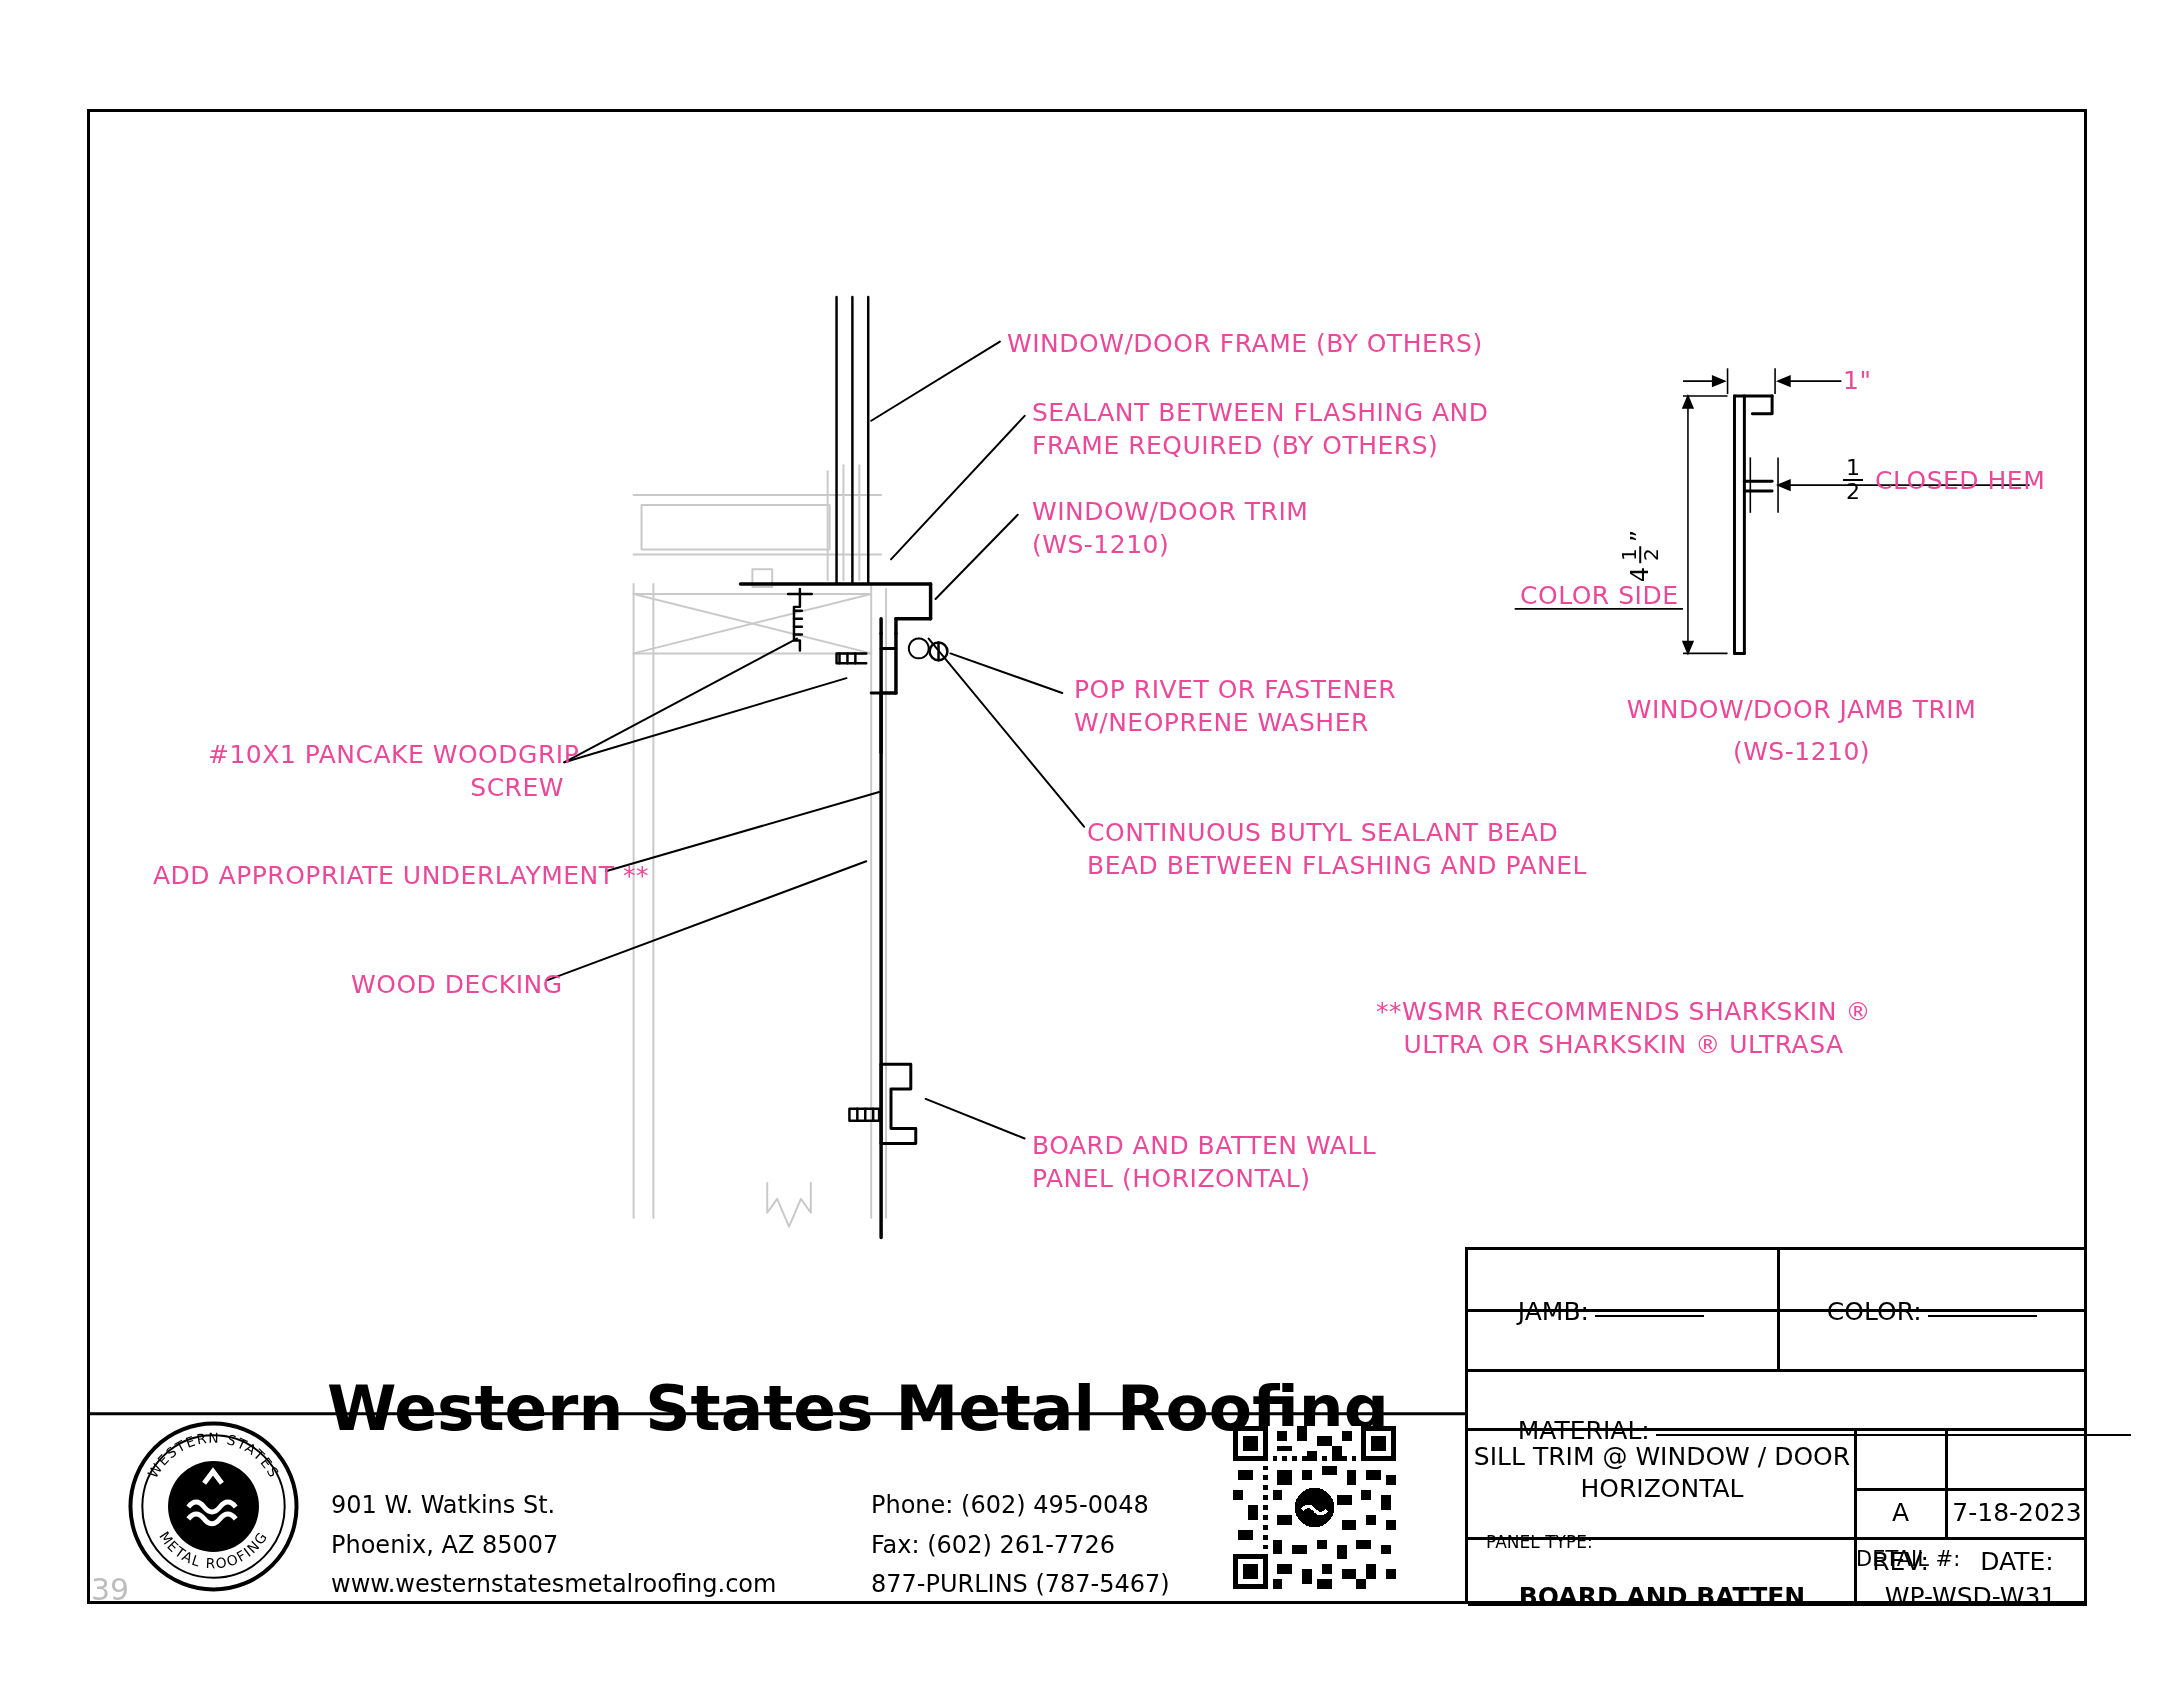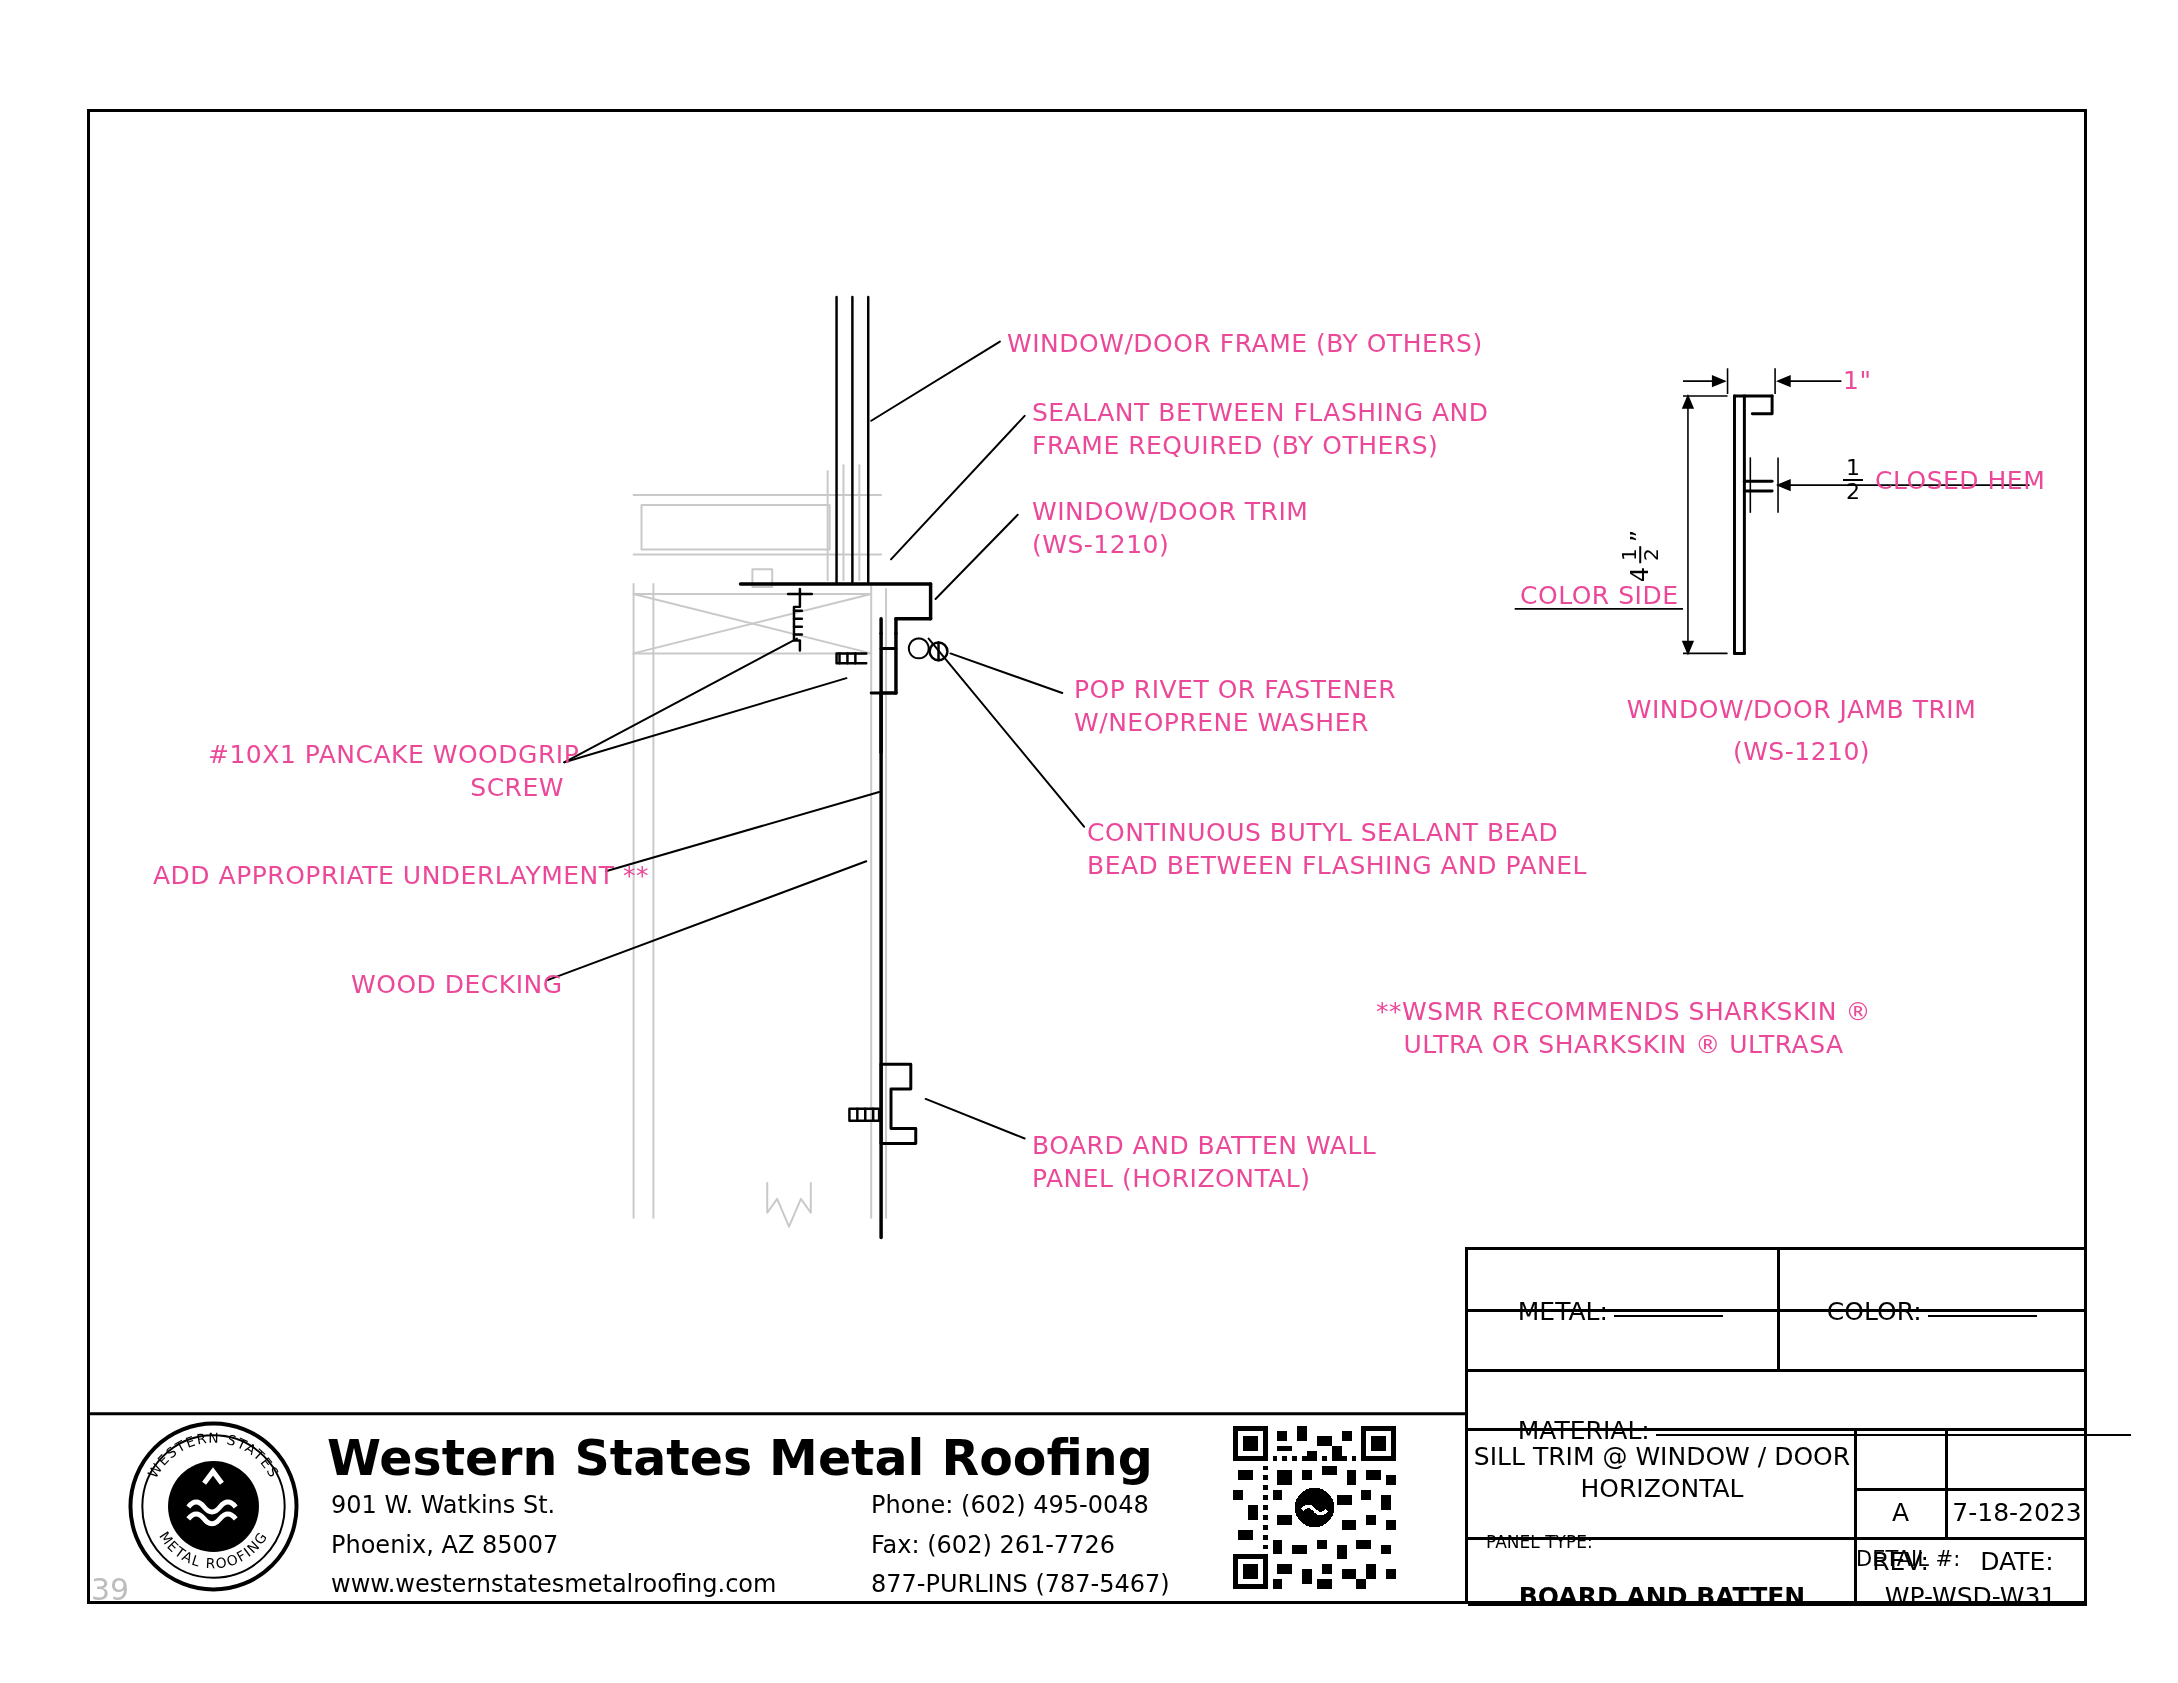--- a/index.html
+++ b/index.html
@@ -74,22 +74,22 @@
     height: 1px;
     margin-left: 6px;
     vertical-align: 3px;
   }
   .fill-line.long { width: 475px; }
 
   
   .company-name {
     position: absolute;
     left: 327px;
-    top: 1430px;
-    font-size: 49px;
+    top: 1372px;
+    font-size: 63px;
     font-weight: bold;
     font-family: "DejaVu Sans", sans-serif;
     white-space: nowrap;
     text-align: right;
   }
   .addr {
     position: absolute;
     font-size: 24px;
     white-space: nowrap;
   }
@@ -318,21 +318,21 @@
   <div class="tb-line" style="left:0; top:287px; width:619px; height:3px;"></div>
   <div class="tb-line" style="left:386px; top:238px; width:233px; height:3px;"></div>
   <div class="tb-line" style="left:386px; top:287px; width:233px; height:3px;"></div>
   <div class="tb-line" style="left:0; top:353px; width:619px; height:3px;"></div>
 
   <div class="tb-line" style="left:309px; top:0; width:3px; height:119px;"></div>
   <div class="tb-line" style="left:386px; top:178px; width:3px; height:175px;"></div>
   <div class="tb-line" style="left:477px; top:178px; width:3px; height:109px;"></div>
 
   <div class="tb-label" style="left:18px; top:18px;">
-    <span>METAL:</span><span class="fill-line"></span>
+    <span>JAMB:</span><span class="fill-line"></span>
   </div>
   <div class="tb-label" style="left:327px; top:18px;text-align:right;">
     <span>COLOR:</span><span class="fill-line"></span>
   </div>
   <div class="tb-label" style="left:18px; top:137px;">
     <span>MATERIAL:</span><span class="fill-line long"></span>
   </div>
 
   <div class="tb-label center" style="left:5px; top:192px; width:378px; text-align:center;">SILL TRIM @ WINDOW / DOOR</div>
   <div class="tb-label center" style="left:5px; top:224px; width:378px; text-align:center;">HORIZONTAL</div>

